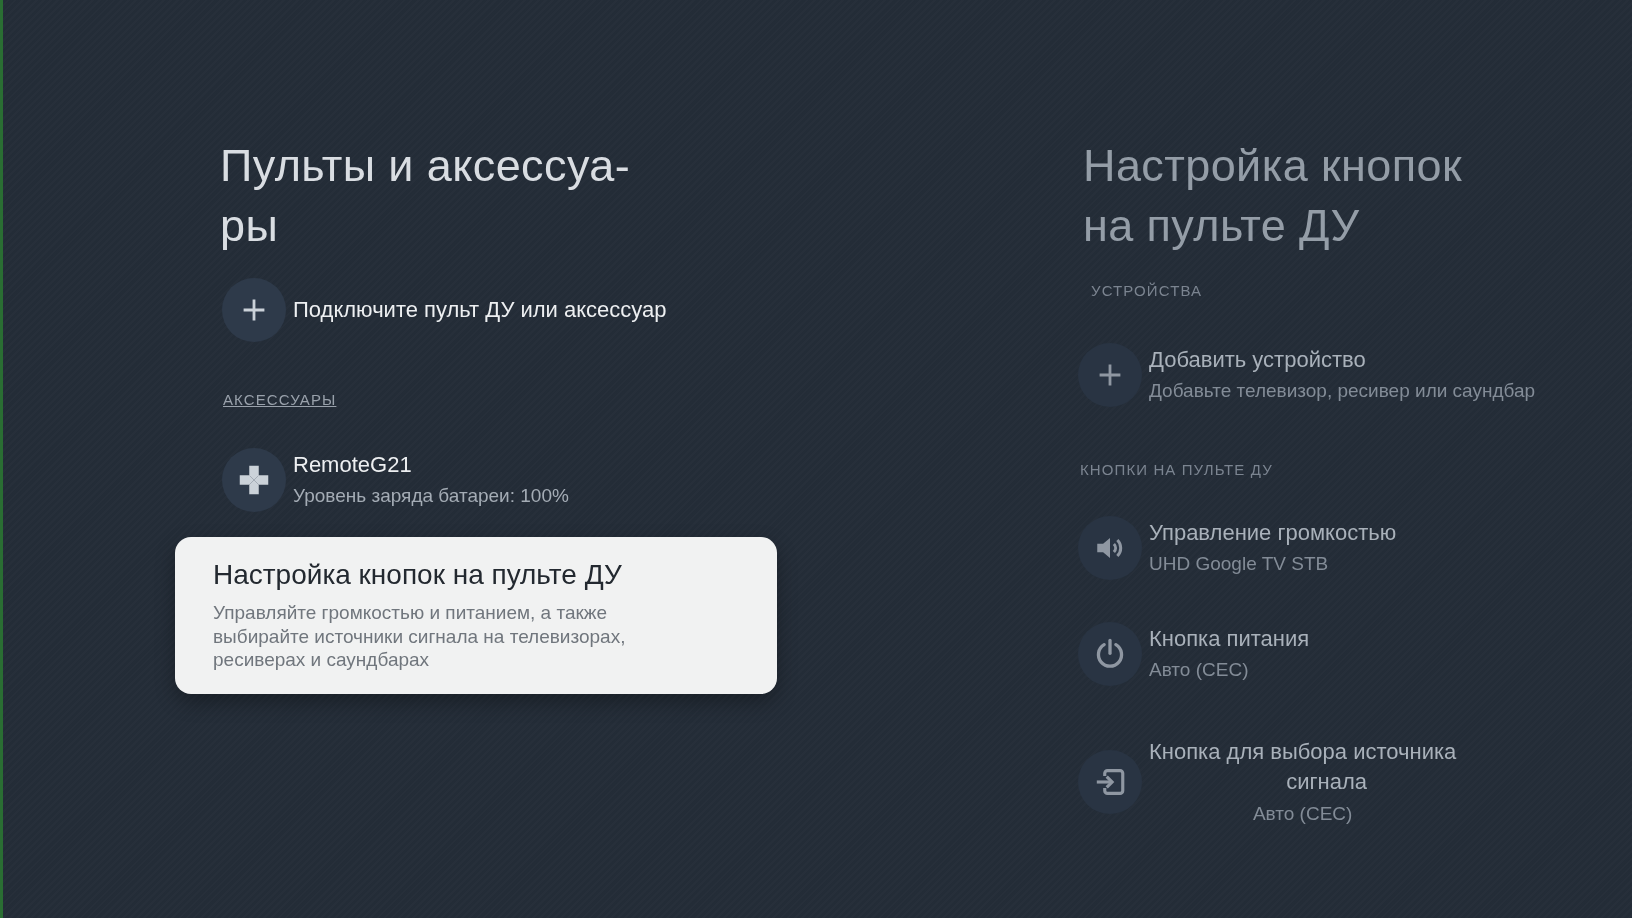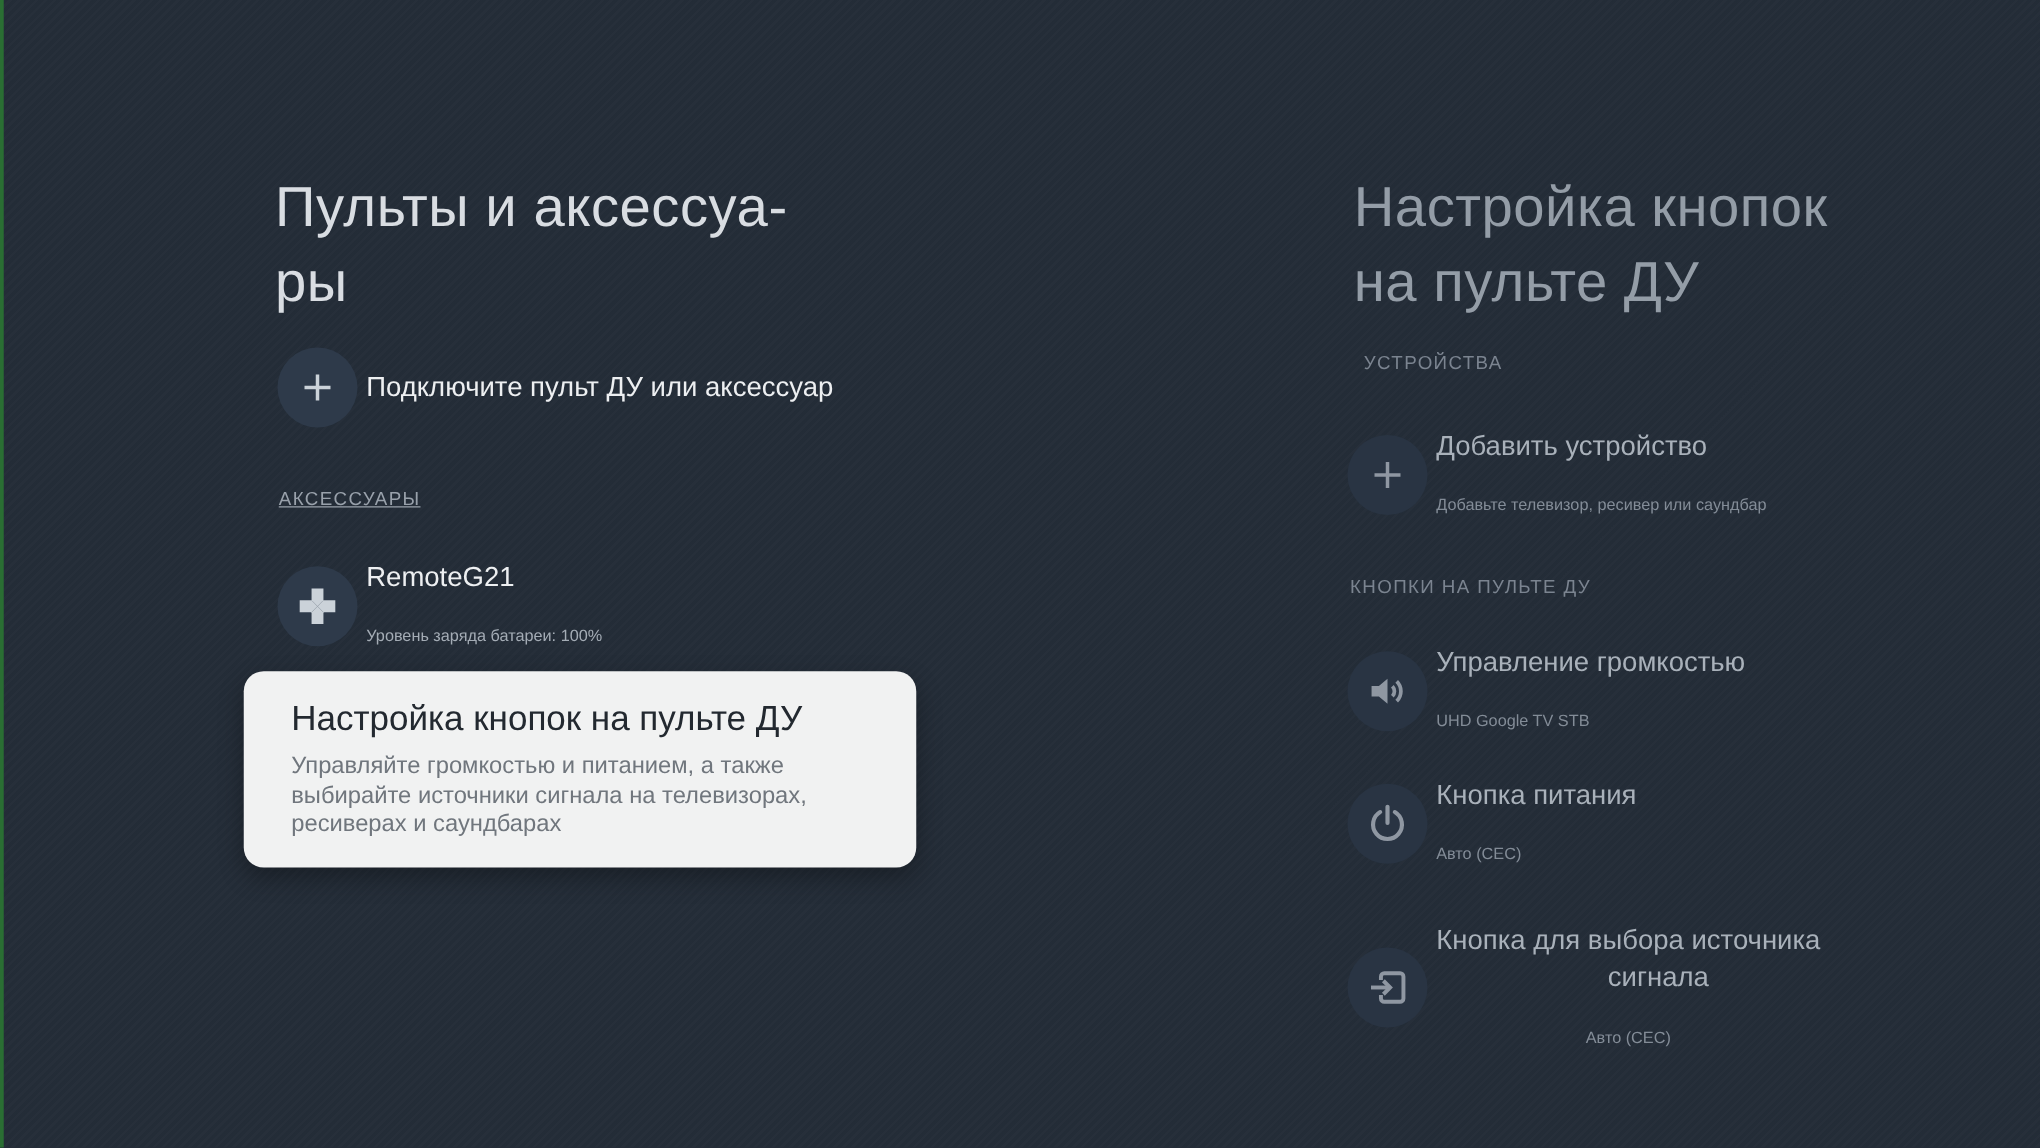--- a/index.html
+++ b/index.html
@@ -41,40 +41,39 @@
     display:flex;align-items:center;gap:7px;cursor:pointer;
   }
   .circle{
     width:64px;height:64px;border-radius:50%;
     display:flex;align-items:center;justify-content:center;flex:none;
   }
   .circle-left{background:#2e3a4a;color:#cbd2d9;}
   .circle-right{background:#293443;color:#8f97a2;}
   .col{display:flex;flex-direction:column;}
   .row-title{font-size:22px;line-height:28px;font-weight:400;}
-  .row-sub{font-size:13px;line-height:26px;margin-top:20px;font-weight:400;}
+  .row-sub{font-size:19px;line-height:26px;margin-top:4px;font-weight:400;}
   .t-bright{color:#edeff1;}
   .s-bright{color:#a4acb5;}
   .t-dim{color:#a9b1ba;}
   .s-dim{color:#838c97;}
   .two-line .tl{display:block;font-size:22px;line-height:30px;}
   .row-connect{left:222px;top:278px;}
   .row-remote{left:222px;top:448px;}
   .row-add{left:1078px;top:343px;}
   .row-volume{left:1078px;top:516px;}
   .row-power{left:1078px;top:622px;}
   .row-source{left:1078px;top:737px;text-align:center;}
   
   .card{
-    left:175px;top:537px;width:538px;box-sizing:border-box;
+    left:175px;top:537px;width:602px;box-sizing:border-box;
     background:#f1f2f2;border-radius:16px;
     padding:20px 16px 22px 38px;
     box-shadow:0 8px 20px rgba(0,0,0,0.30);
     cursor:pointer;
-    margin-left:20px;
   }
   .card-title{
     font-size:28px;line-height:36px;color:#232930;font-weight:400;
   }
   .card-desc{
     margin-top:8px;font-size:19px;line-height:23.5px;color:#70767d;font-weight:400;
   }
   .card-desc .dl{display:block;}
   svg{display:block;}
 </style>

